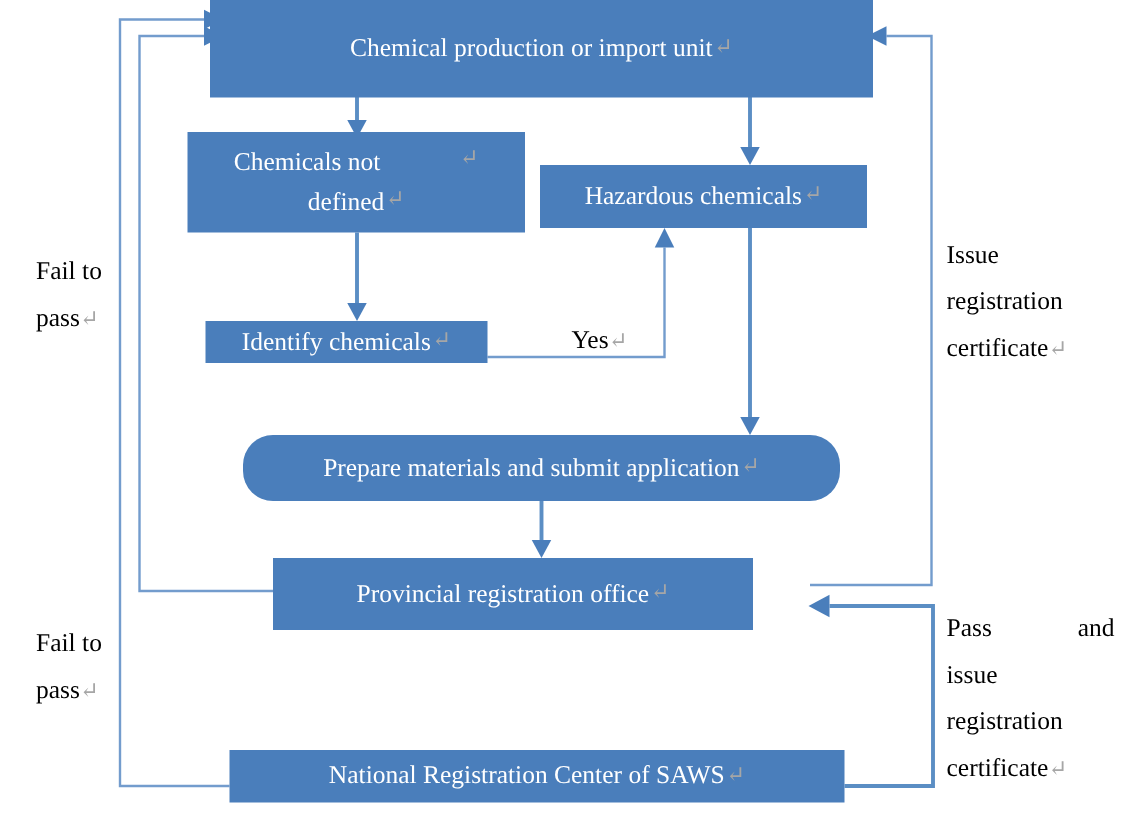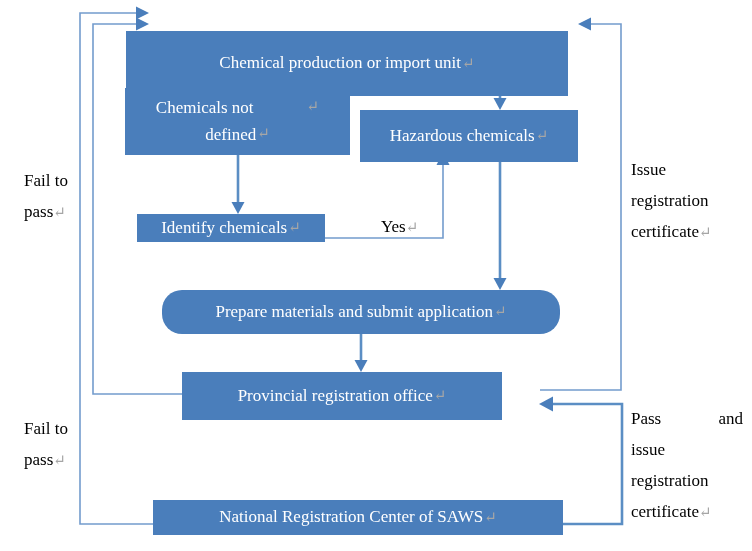--- a/index.html
+++ b/index.html
@@ -131,37 +131,37 @@
       <path class="arrowfill" d="M136,17.5 L136,30.5 L149,24 Z"></path>
     </g>
 
     <g>
       <path class="wire" d="M153,524 L80,524 L80,13 L136,13"></path>
       <path class="arrowfill" d="M136,6.5 L136,19.5 L149,13 Z"></path>
     </g>
 
   </svg>
 
-  <div class="node" style="left:126px; top:0px; width:442px; height:65px;margin-top:31px;">
+  <div class="node" style="left:140px; top:0px; width:442px; height:65px;">
     <span>Chemical production or import unit</span>
       <span class="pil">↵</span>
   </div>
 
   <div class="node" style="left:125px; top:88px; width:225px; height:67px; flex-direction:column; justify-content:center;">
     <div style="display:flex; align-items:flex-start;gap:41px;">
       <span>Chemicals not</span>
         <span class="pil" style="padding-left:12px;">↵</span>
     </div>
     <div style="display:flex; align-items:flex-start;">
       <span>defined</span>
         <span class="pil">↵</span>
     </div>
   </div>
 
-  <div class="node" style="left:360px; top:110px; width:218px; height:52px;">
+  <div class="node" style="left:360px; top:110px; width:218px; height:42px;">
     <span>Hazardous chemicals</span>
       <span class="pil">↵</span>
   </div>
 
   <div class="node" style="left:137px; top:214px; width:188px; height:28px;">
     <span>Identify chemicals</span>
       <span class="pil">↵</span>
   </div>
 
   <div class="node" style="left:162px; top:290px; width:398px; height:44px;border-radius:20px;">

